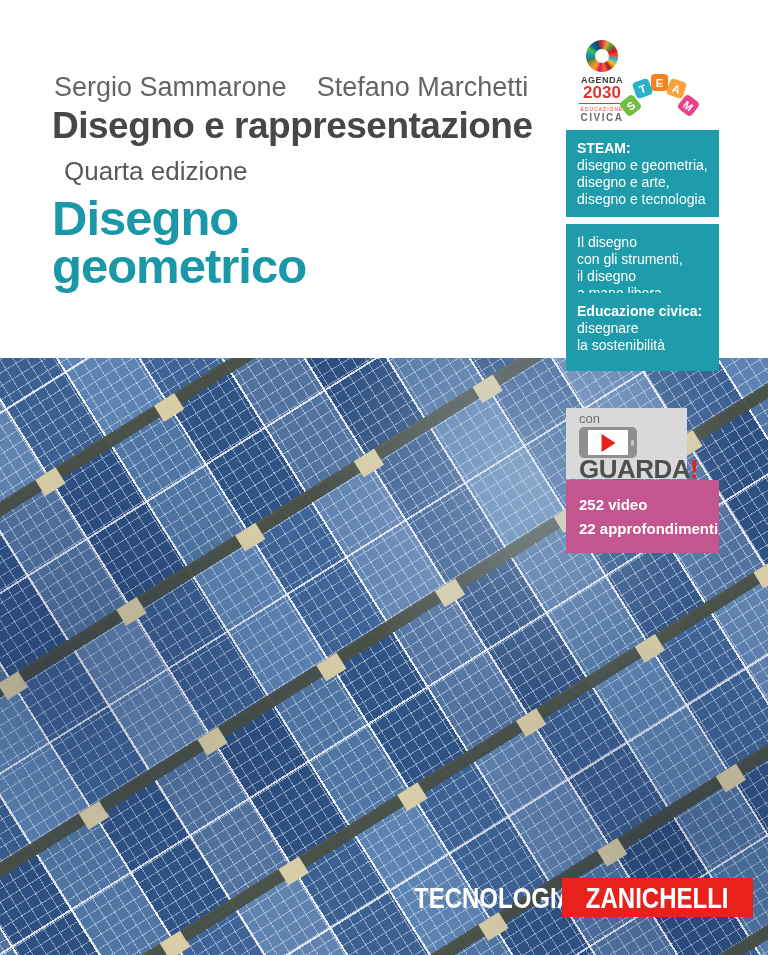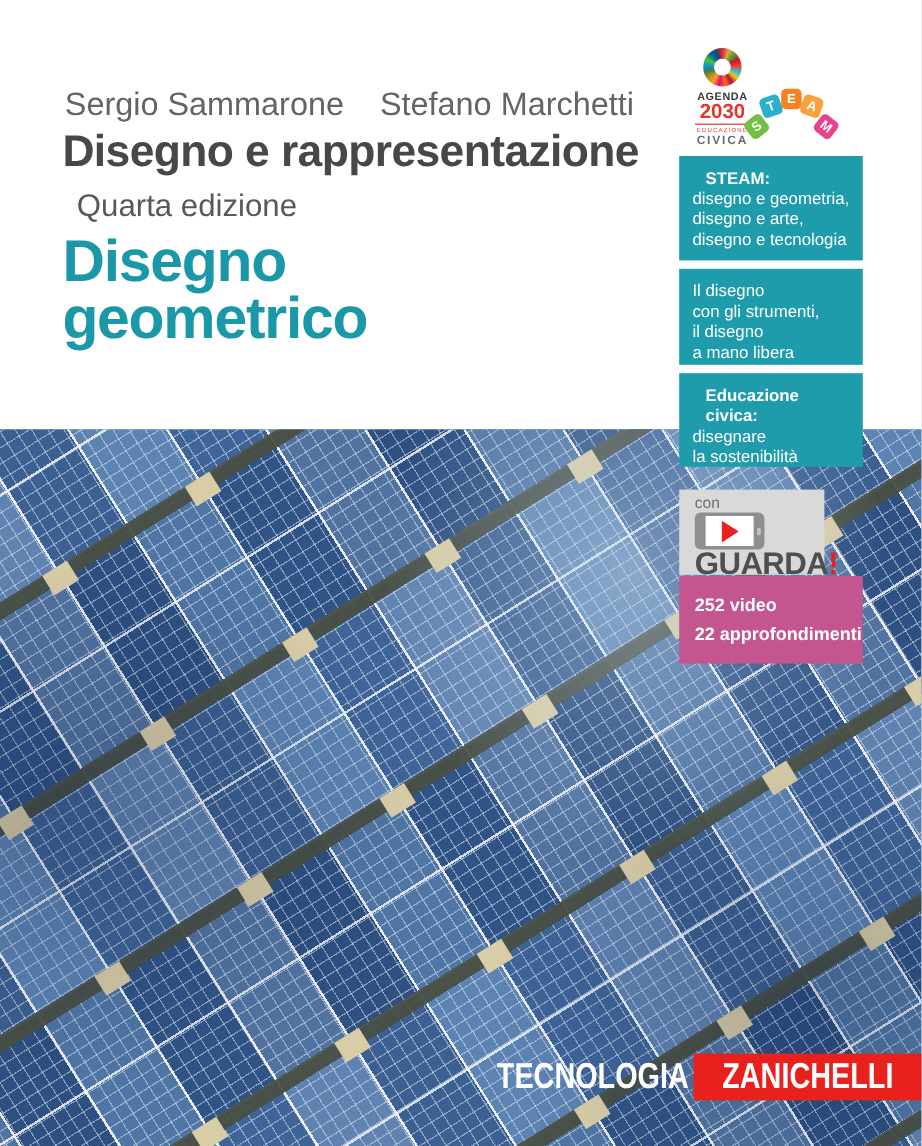--- a/index.html
+++ b/index.html
@@ -85,24 +85,24 @@
   .steam .s2 { left:14px; top:10px; background:#28b1c8; transform:rotate(-19deg); }
   .steam .s3 { left:31px; top:4px;  background:#f58220; }
   .steam .s4 { left:48px; top:10px; background:#f9a13a; transform:rotate(19deg); }
   .steam .s5 { left:60px; top:27px; background:#e9418c; transform:rotate(38deg); }
 
   
   .info-box {
     position:absolute; left:566px; width:153px; background:#1e9cab;
     color:#ffffff; font-size:14px; line-height:17px; padding:10px 11px;
   }
-  .info-box .b { font-weight:bold;margin-left:11px; }
+  .info-box .b { font-weight:bold; }
   .box-steam   { top:130px; height:87px; }
   .box-tools   { top:224px; height:80px; }
-  .box-civica  { top:311px; height:78px; }
+  .box-civica  { top:293px; height:78px; }
 
   
   .guarda-box {
     position:absolute; left:566px; top:408px; width:121px; height:71px;
     background:#d9d9d9; padding:4px 0 0 13px;
   }
   .guarda-box .con { font-size:13px; color:#6e6e6e; line-height:14px; }
   .device-icon {
     position:relative; width:58px; height:31px; background:#8f8f8f;
     border-radius:5px; margin-top:1px;
@@ -130,21 +130,21 @@
   }
 
   
   .subject-label {
     position:absolute; left:414px; top:878px; height:39px; line-height:39px;
     color:#ffffff; font-size:30px; font-weight:bold;
     transform:scaleX(0.8); transform-origin:left center; white-space:nowrap;
   }
   .publisher-box {
     position:absolute; left:562px; top:878px; width:191px; height:39px;
-    background:#e8211d; display:flex; align-items:center; justify-content:center;margin-left:16px;
+    background:#e8211d; display:flex; align-items:center; justify-content:center;
   }
   .publisher-box .txt {
     color:#ffffff; font-size:30px; font-weight:bold;
     transform:scaleX(0.8); white-space:nowrap;
   }
 </style>
 </head>
 <body>
 
 <div class="cover">

